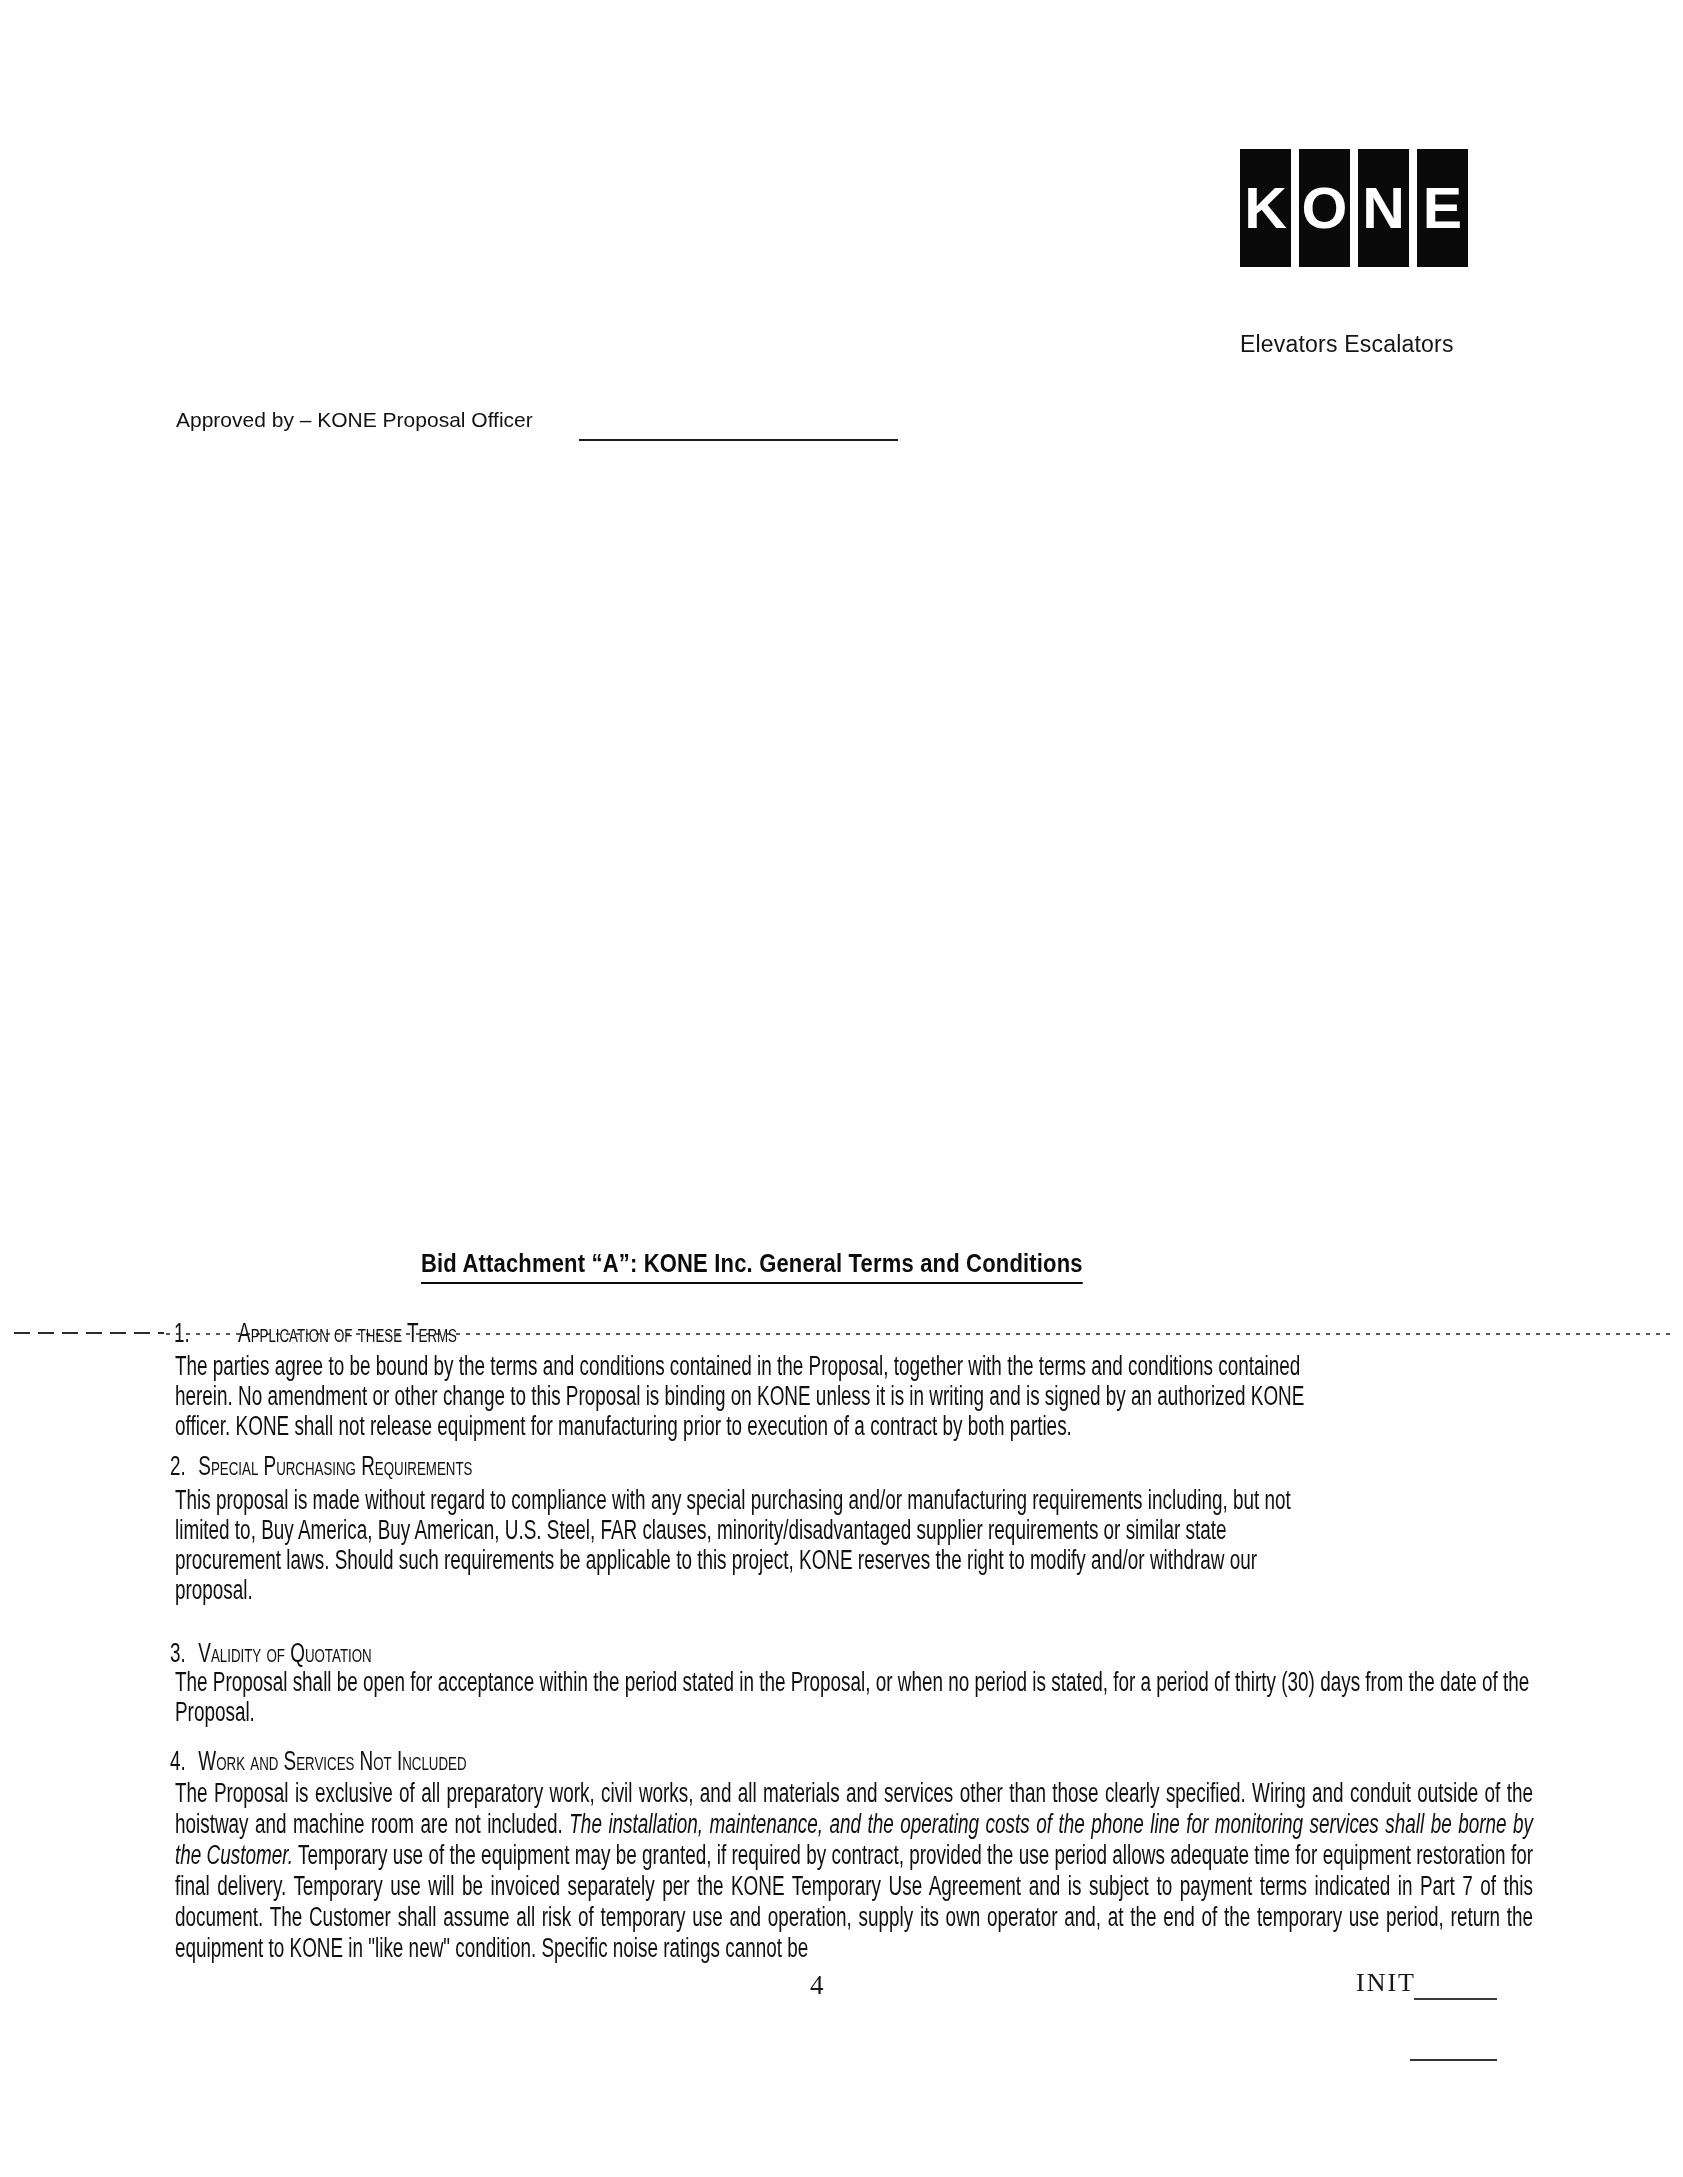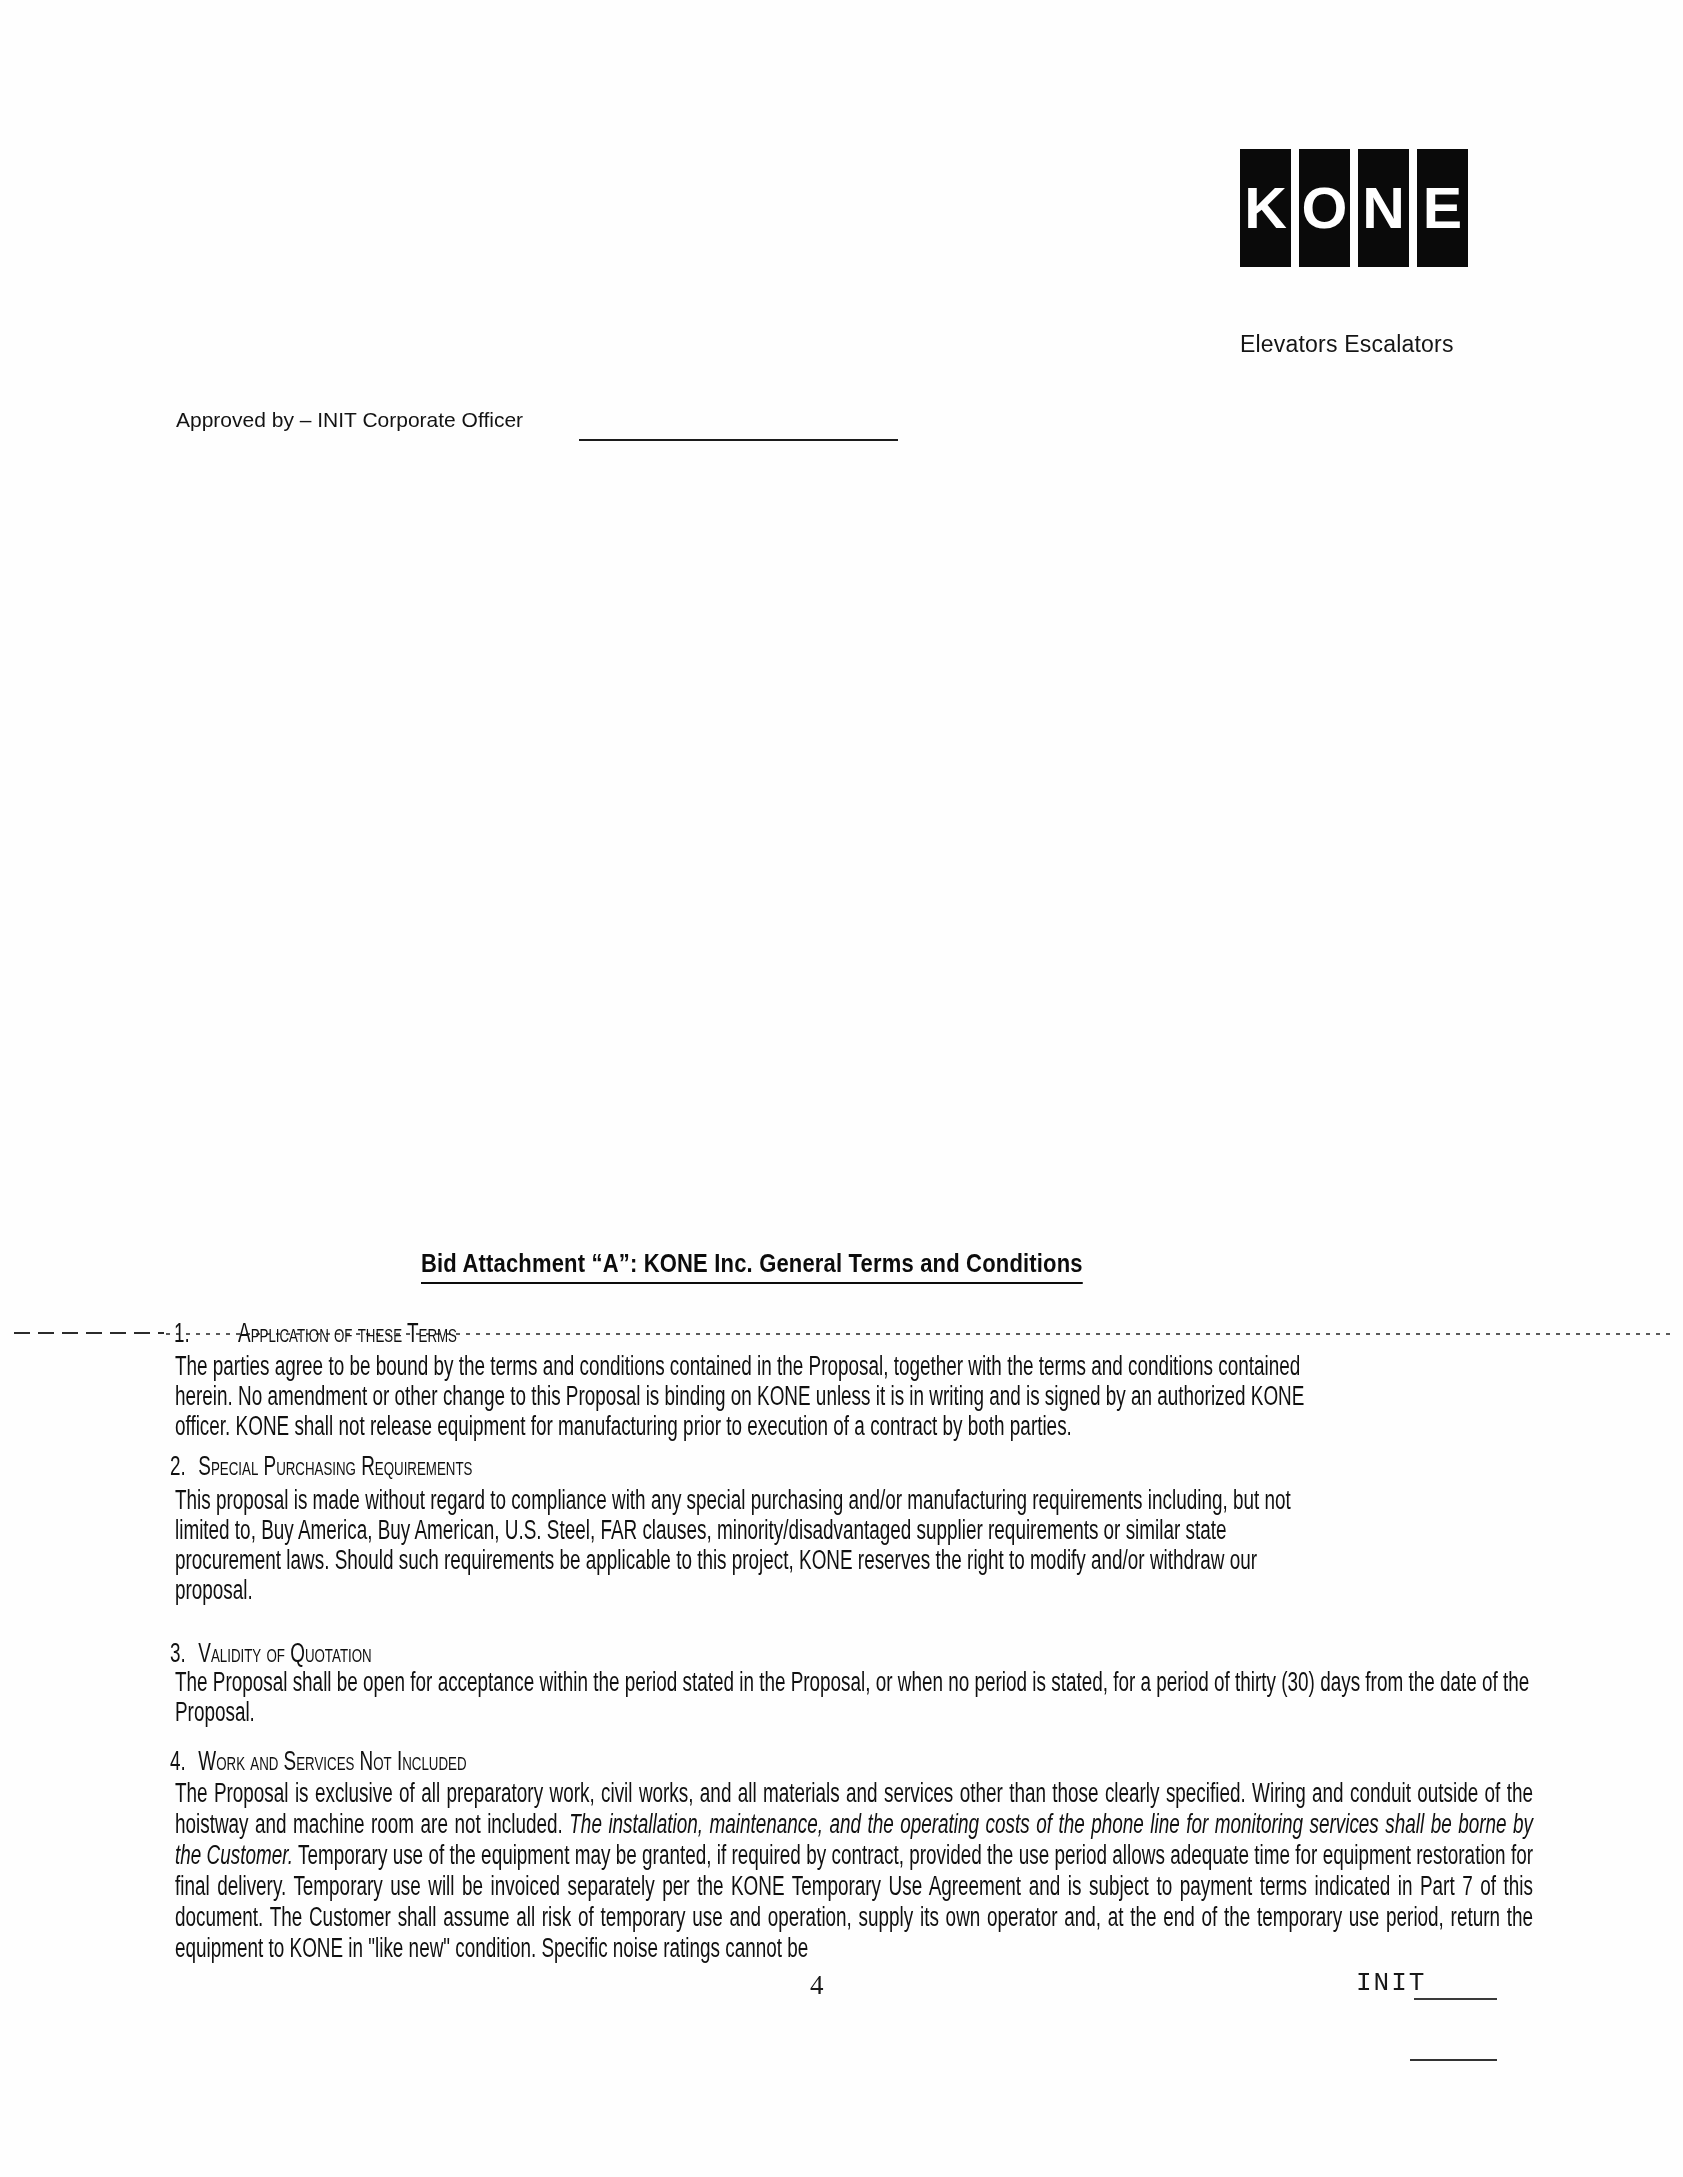--- a/index.html
+++ b/index.html
@@ -73,21 +73,21 @@
   .just { text-align:justify; line-height:31px; }
   .ital { font-style:italic; }
 
   
   .pagenum {
     position:absolute; left:810px; top:1970px;
     font-family:"Liberation Serif", serif; font-size:27px; color:#181818;
   }
   .init {
     position:absolute; left:1356px; top:1968px;
-    font-family:Liberation Mono, monospace; font-size:26px; letter-spacing:2px; color:#181818;
+    font-family:Liberation Serif, serif; font-size:26px; letter-spacing:2px; color:#181818;
   }
   .init-line {
     position:absolute; left:1414px; top:1998px; width:83px; height:0;
     border-top:2px solid #3a3a3a;
   }
   .footer-line2 {
     position:absolute; left:1410px; top:2059px; width:87px; height:0;
     border-top:2px solid #333333;
   }
 </style>
@@ -105,21 +105,21 @@
     </div>
     <div class="logo-bar">
       <span class="logo-letter">N</span>
     </div>
     <div class="logo-bar">
       <span class="logo-letter">E</span>
     </div>
   </div>
   <div class="tagline">Elevators Escalators</div>
 
-  <div class="approved">Approved by – INIT Corporate Officer</div>
+  <div class="approved">Approved by – KONE Proposal Officer</div>
   <div class="sig-line"></div>
 
   <div class="doc-title">Bid Attachment “A”:  KONE Inc. General Terms and Conditions</div>
 
   <div class="artifact-dash"></div>
   <div class="artifact-dots"></div>
 
   <div class="sec-h first" style="top:1318px">
     <span class="num">1.</span><span>Application of these Terms</span>
   </div>

